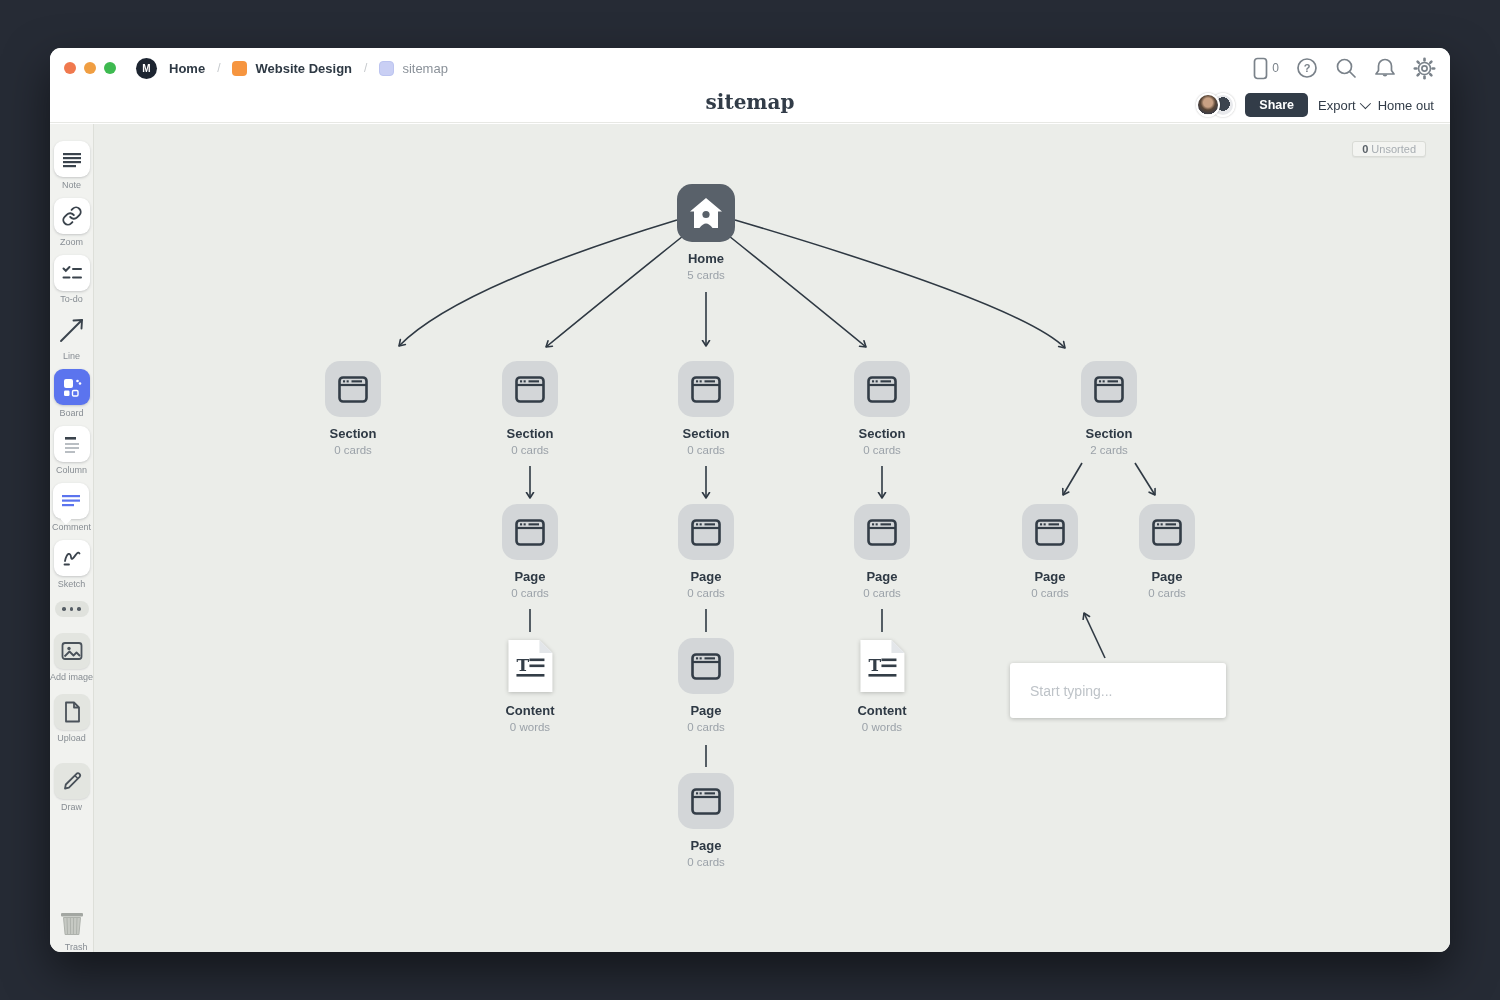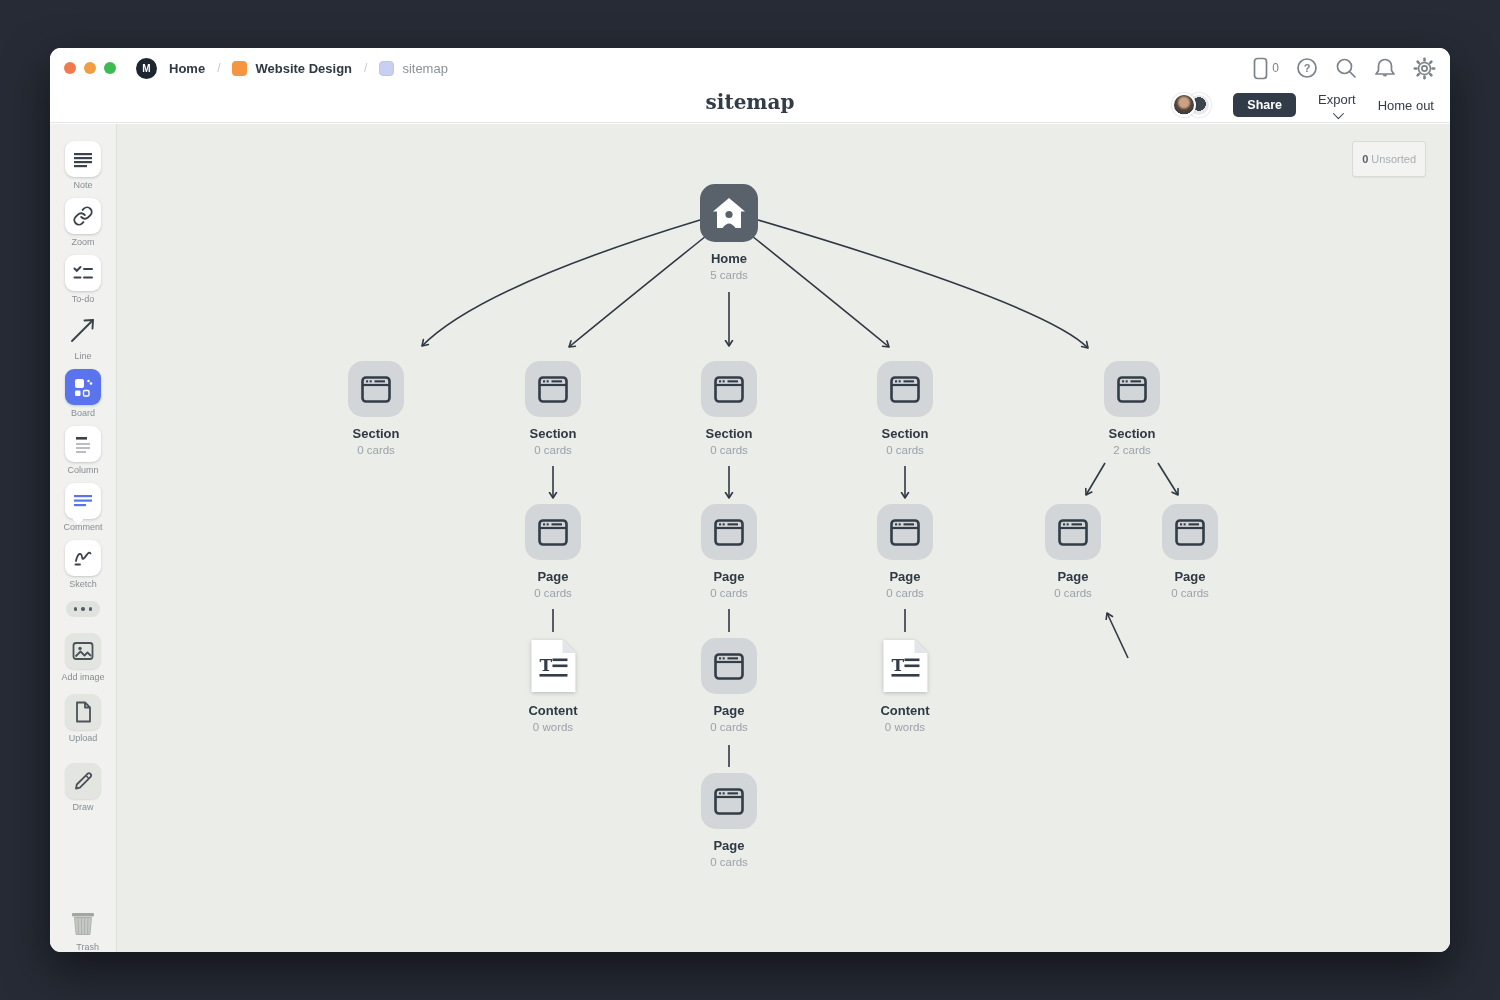--- a/index.html
+++ b/index.html
@@ -22,37 +22,37 @@
   .crumb-sep { color:#C6CACD; font-size:12px; margin:0 4px; }
   .crumb-ic { width:15px; height:15px; border-radius:4px; display:inline-block; }
   .tb-right { margin-left:auto; display:flex; align-items:center; gap:17px; }
   .tb-ic { display:flex; align-items:center; gap:4px; color:#7A828A; font-size:12px; }
   .tb-ic svg { display:block; }
 
   
   .toolbar { height:35px; position:relative; background:#fff; border-bottom:1px solid #E7E8E4; }
   .board-title { position:absolute; left:0; right:0; top:2px; text-align:center;
                  font-family:"DejaVu Serif", serif; font-weight:bold; font-size:20px; color:#323C48; }
-  .tb-controls { position:absolute; right:16px; top:0; height:100%; display:flex; align-items:center; gap:22px; }
+  .tb-controls { position:absolute; right:16px; top:0; height:100%; display:flex; align-items:center; gap:10px; }
   .avatars { display:flex; }
   .avatar { width:24px; height:24px; border-radius:50%; border:2px solid #fff;
             box-shadow:0 0 2px rgba(0,0,0,.3); }
   .avatar.a1 { background:radial-gradient(circle at 50% 38%, #C9A184 28%, #5A4636 46%, #3A3B44 72%, #EDEDEA 73%); z-index:2; }
   .avatar.a2 { background:radial-gradient(circle at 50% 45%, #3C444E 45%, #E8E9EC 46%); margin-left:-9px; }
   .share-btn { background:#323C48; color:#fff; font-size:12.5px; font-weight:bold;
                padding:5px 14px; border-radius:5px; border:none; cursor:pointer; }
-  .txt-btn { font-size:13px; color:#323C48; display:flex; align-items:center; gap:4px;flex-direction:column; }
+  .txt-btn { font-size:13px; color:#323C48; display:flex; align-items:center; gap:4px; }
   .chev { width:8px; height:8px; border-right:1.6px solid #323C48; border-bottom:1.6px solid #323C48;
           transform:rotate(45deg) translateY(-2px); display:inline-block; }
 
   
   .main { position:absolute; top:76px; left:0; right:0; bottom:0; display:flex; }
 
   
-  .sidebar { width:67px; background:#F1F2EF; border-right:1px solid #DDDFD9;
+  .sidebar { width:44px; background:#F1F2EF; border-right:1px solid #DDDFD9;
              display:flex; flex-direction:column; align-items:center; padding-top:17px; }
   .tool { display:flex; flex-direction:column; align-items:center; margin-bottom:8px; cursor:pointer; }
   .tool-card { width:36px; height:36px; border-radius:9px; background:#fff;
                box-shadow:0 1px 2.5px rgba(40,45,55,.22); display:flex; align-items:center; justify-content:center; position:relative; }
   .tool-card.blue { background:#5B74EE; }
   .tool-card.flat { background:#E3E5E0; box-shadow:0 1px 1.5px rgba(40,45,55,.12); }
   .tool-card.bare { background:transparent; box-shadow:none; }
   .tool-card.bubble:after { content:""; position:absolute; bottom:-4px; left:9px; width:8px; height:8px;
                background:#fff; transform:rotate(45deg); border-radius:1px; }
   .tool-label { font-size:9px; color:#878D93; margin-top:3px; white-space:nowrap; }
@@ -69,21 +69,21 @@
   .node { position:absolute; transform:translateX(-50%); z-index:2;
           display:flex; flex-direction:column; align-items:center; cursor:pointer; }
   .nicon { display:flex; align-items:center; justify-content:center; }
   .nicon.home { width:58px; height:58px; border-radius:15px; background:#59616A; }
   .nicon.win  { width:56px; height:56px; border-radius:15px; background:#D3D6D8; }
   .nicon.doc  { width:46px; height:56px; filter:drop-shadow(0 1px 2px rgba(0,0,0,.22)); }
   .node-label { margin-top:9px; font-size:13px; font-weight:bold; color:#2E3944; }
   .node-sub { margin-top:3px; font-size:11.5px; color:#9BA2A9; }
 
   .unsorted { position:absolute; top:17px; right:24px; z-index:3; background:#F3F4F1;
-              border:1px solid #D9DBD6; border-radius:3px; padding:11px 9px; font-size:11px;
+              border:1px solid #D9DBD6; border-radius:3px; padding:1px 9px; font-size:11px;
               box-shadow:0 1px 1px rgba(0,0,0,.05); }
   .unsorted b { color:#596067; font-weight:bold; }
   .unsorted span { color:#A7ADB2; }
 
   .note-box { position:absolute; left:916px; top:539px; width:216px; height:55px; z-index:3;
               background:#fff; border-radius:3px; box-shadow:0 1px 4px rgba(0,0,0,.22);
               display:flex; align-items:center; padding-left:20px;
               color:#BEC3C8; font-size:14px; cursor:text; }
 </style>
 </head>
@@ -553,16 +553,17 @@
               <line x1="2" y1="9" x2="28" y2="9" stroke="#333D47" stroke-width="2.2"></line>
               <rect x="5" y="4.3" width="2.1" height="2.1" fill="#333D47"></rect>
               <rect x="8.6" y="4.3" width="2.1" height="2.1" fill="#333D47"></rect>
               <rect x="13.5" y="4.3" width="10.5" height="2.1" fill="#333D47"></rect>
             </svg>
           </div>
         <div class="node-label">Page</div>
         <div class="node-sub">0 cards</div>
       </div>
 
+      <div class="note-box">Start typing...</div>
 
     </div>
   </div>
 </div>
 
 </body></html>

